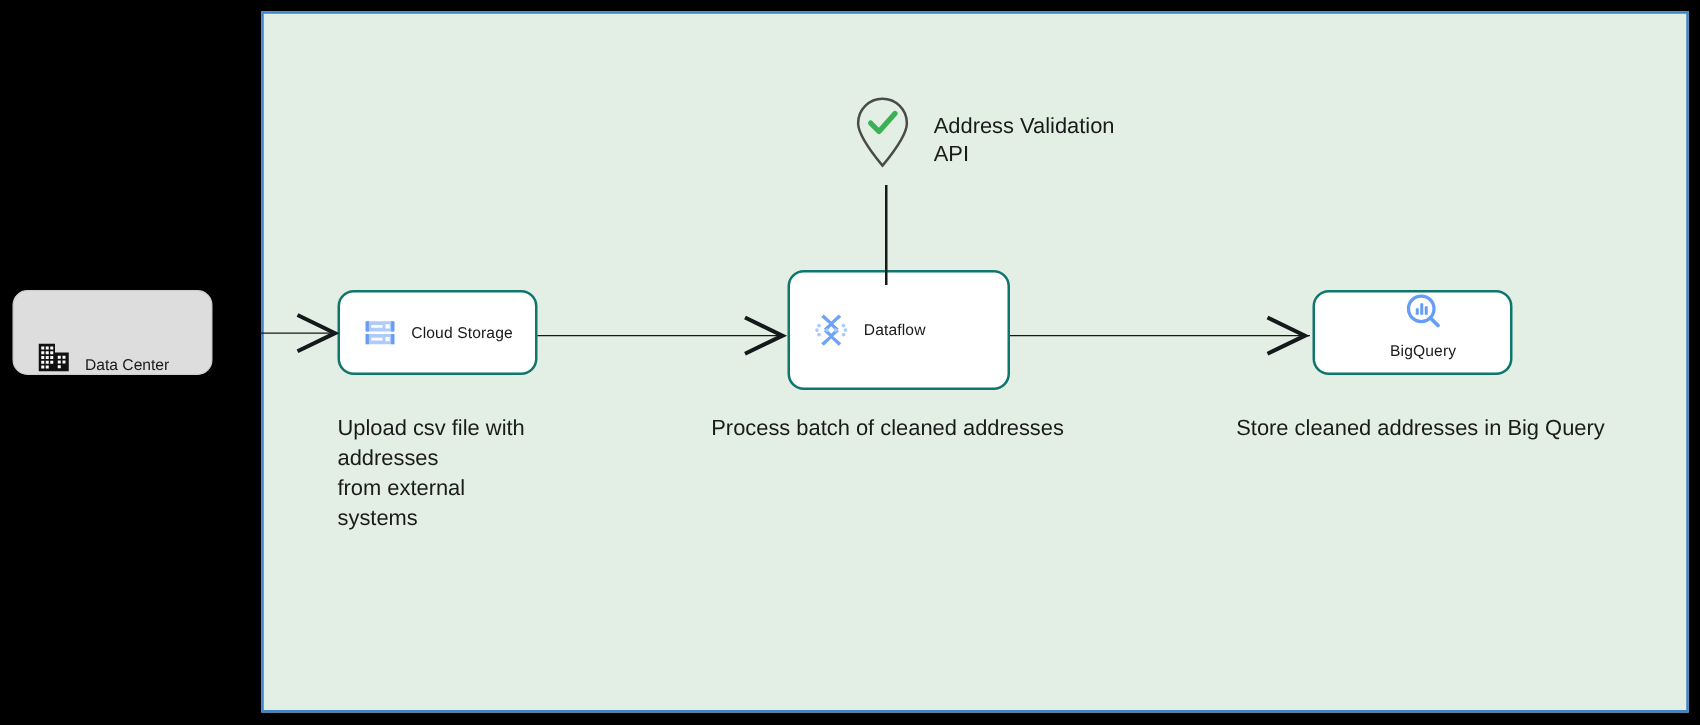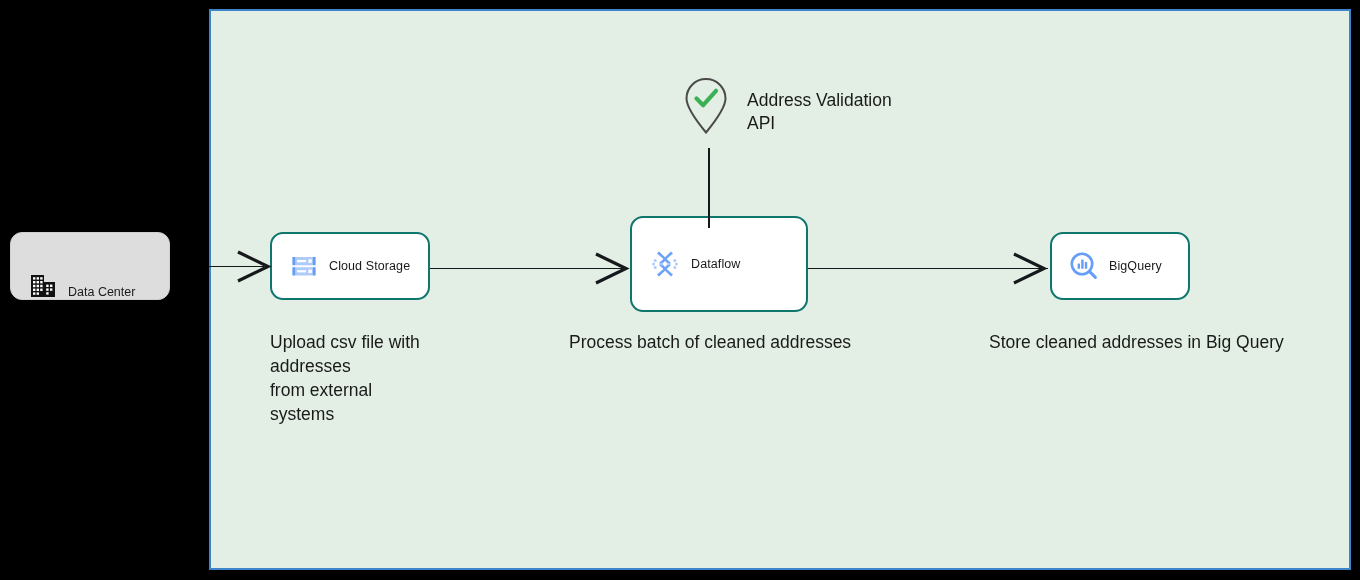--- a/index.html
+++ b/index.html
@@ -50,21 +50,21 @@
     display:flex;
     align-items:flex-end;
     gap:12px;
     padding-left:19px;
   }
   .onprem-label{ font-size:12.5px; color:#1a1a1a; white-space:nowrap; }
 
   
   .node-cloud-storage{ left:270px; top:232px; width:160px; height:68px; }
   .node-dataflow{ left:630px; top:216px; width:178px; height:96px;align-items:center; }
-  .node-bigquery{ left:1050px; top:232px; width:140px; height:68px; }
+  .node-bigquery{ left:1050px; top:232px; width:160px; height:68px;flex-direction:column; }
 
   
   .api-node{
     position:absolute;
     left:683px; top:76px;
     display:flex;
     align-items:center;
     gap:18px;
   }
   .api-label{

